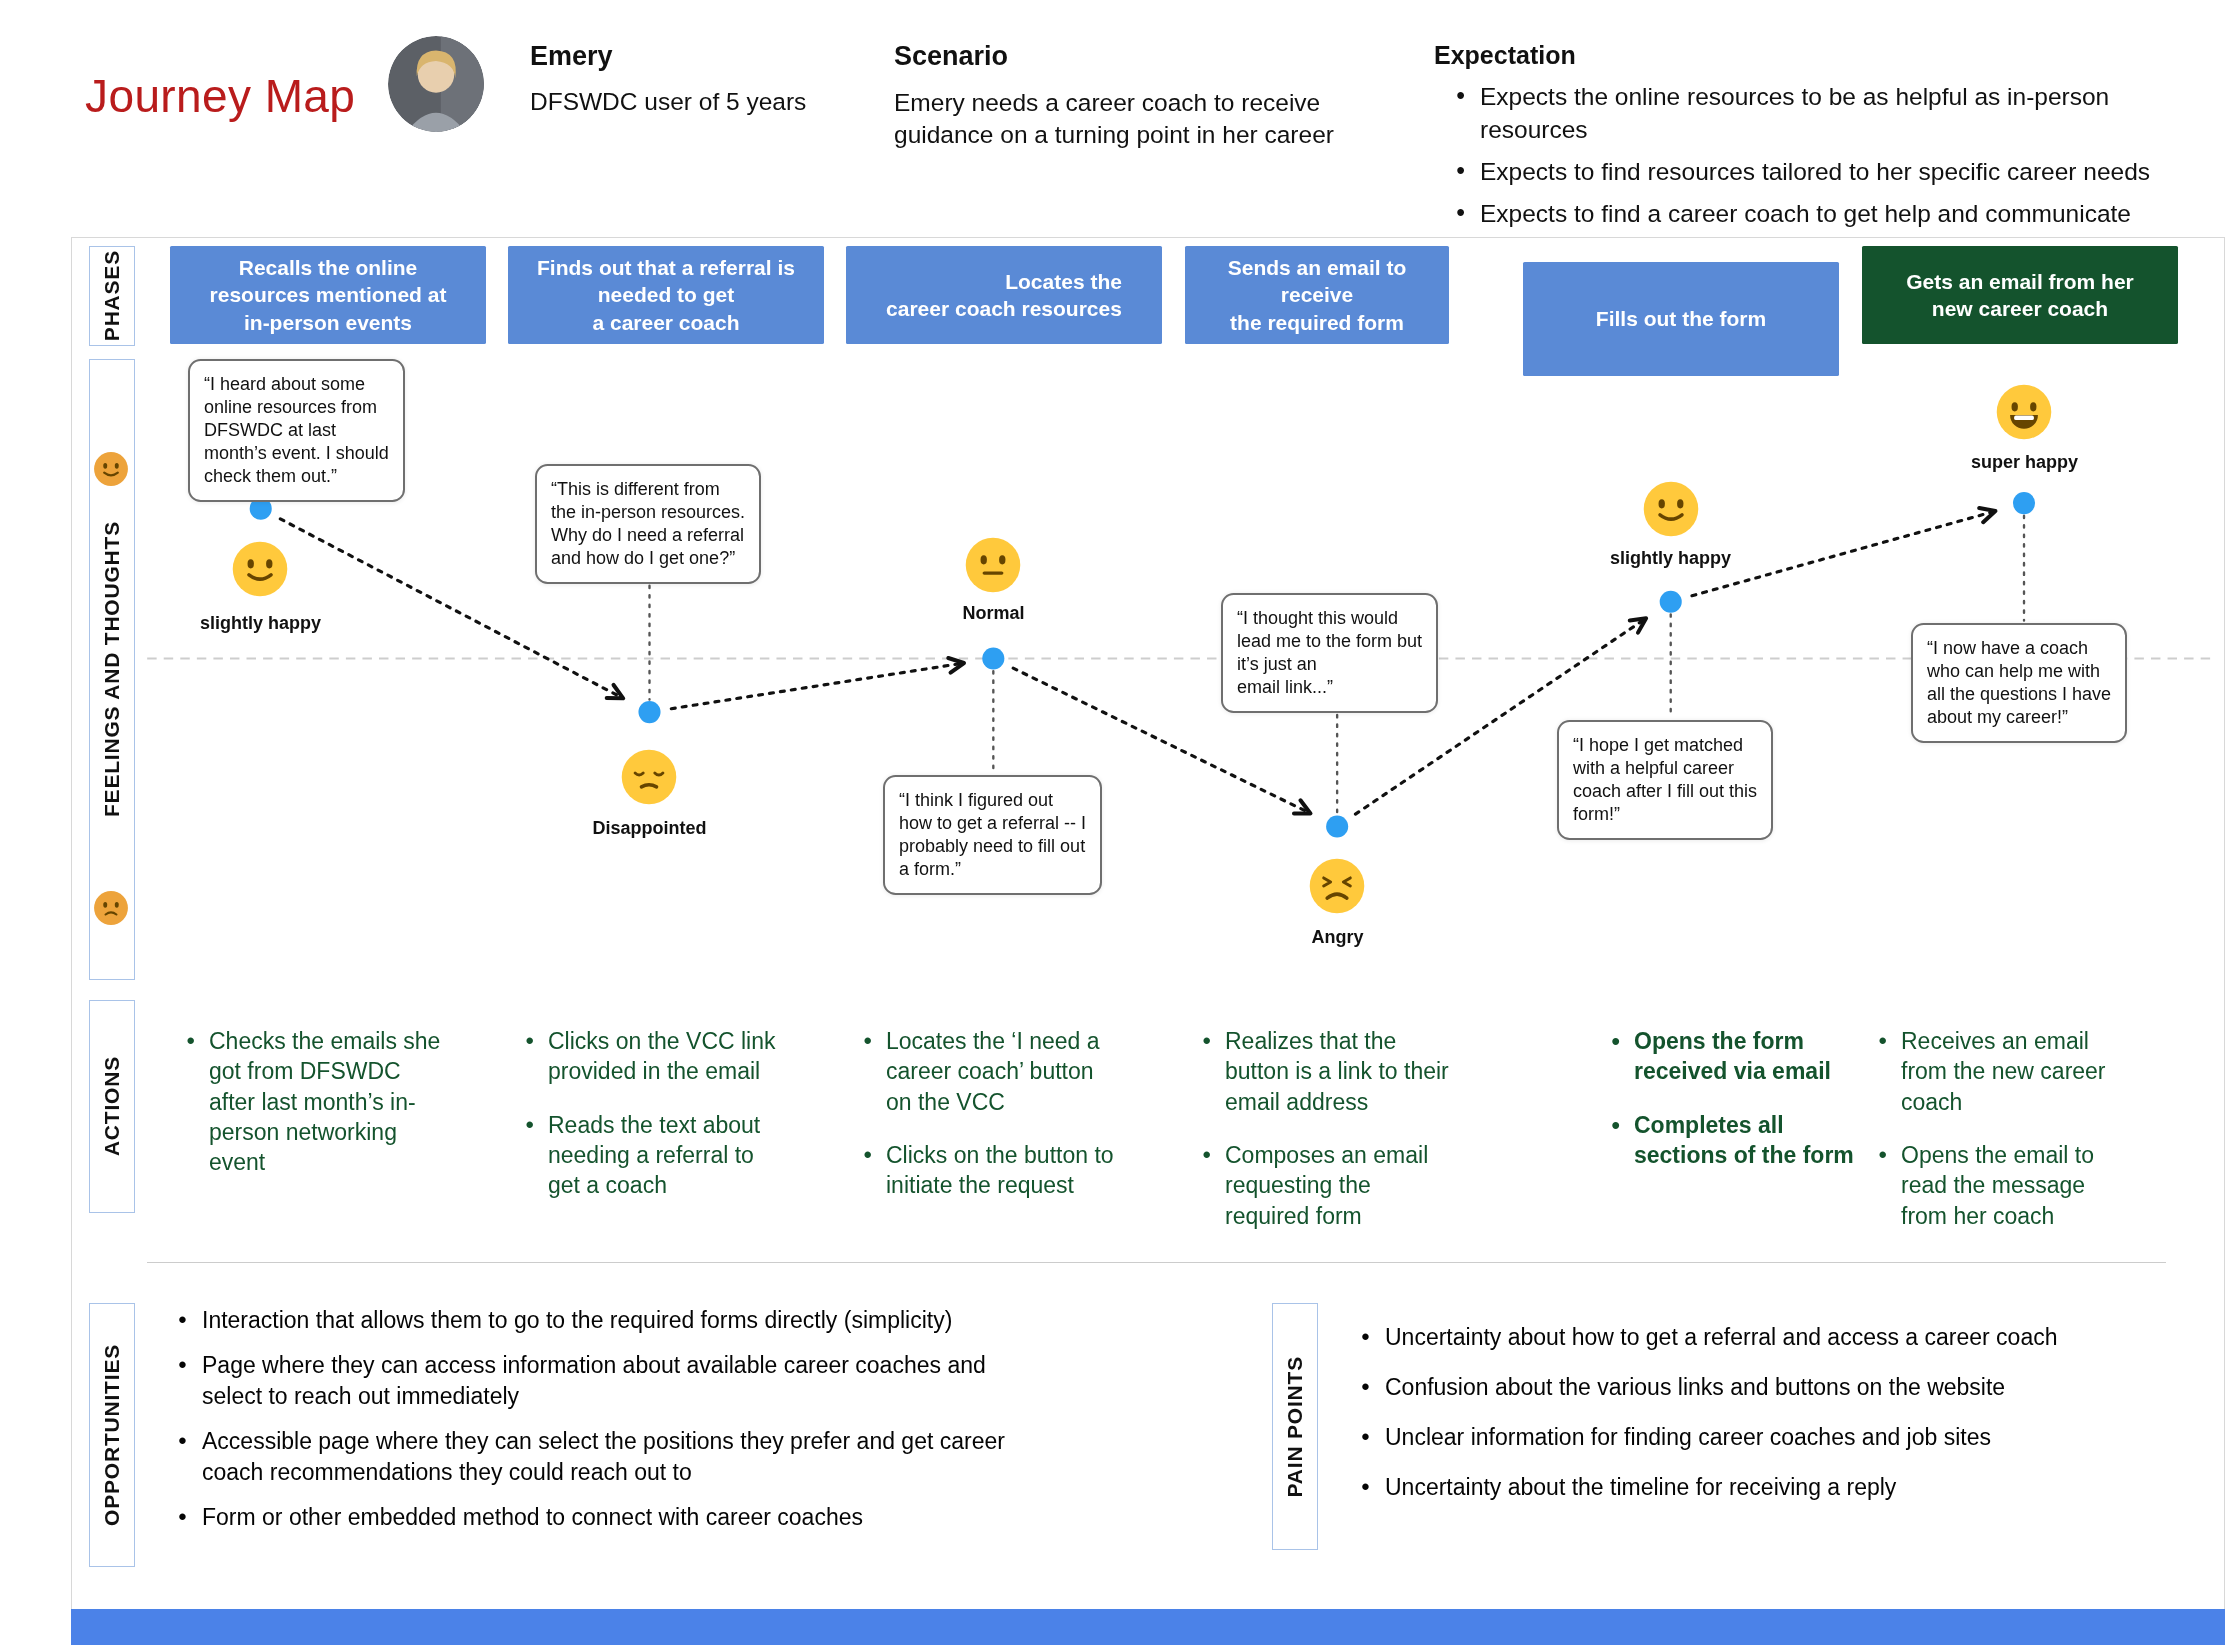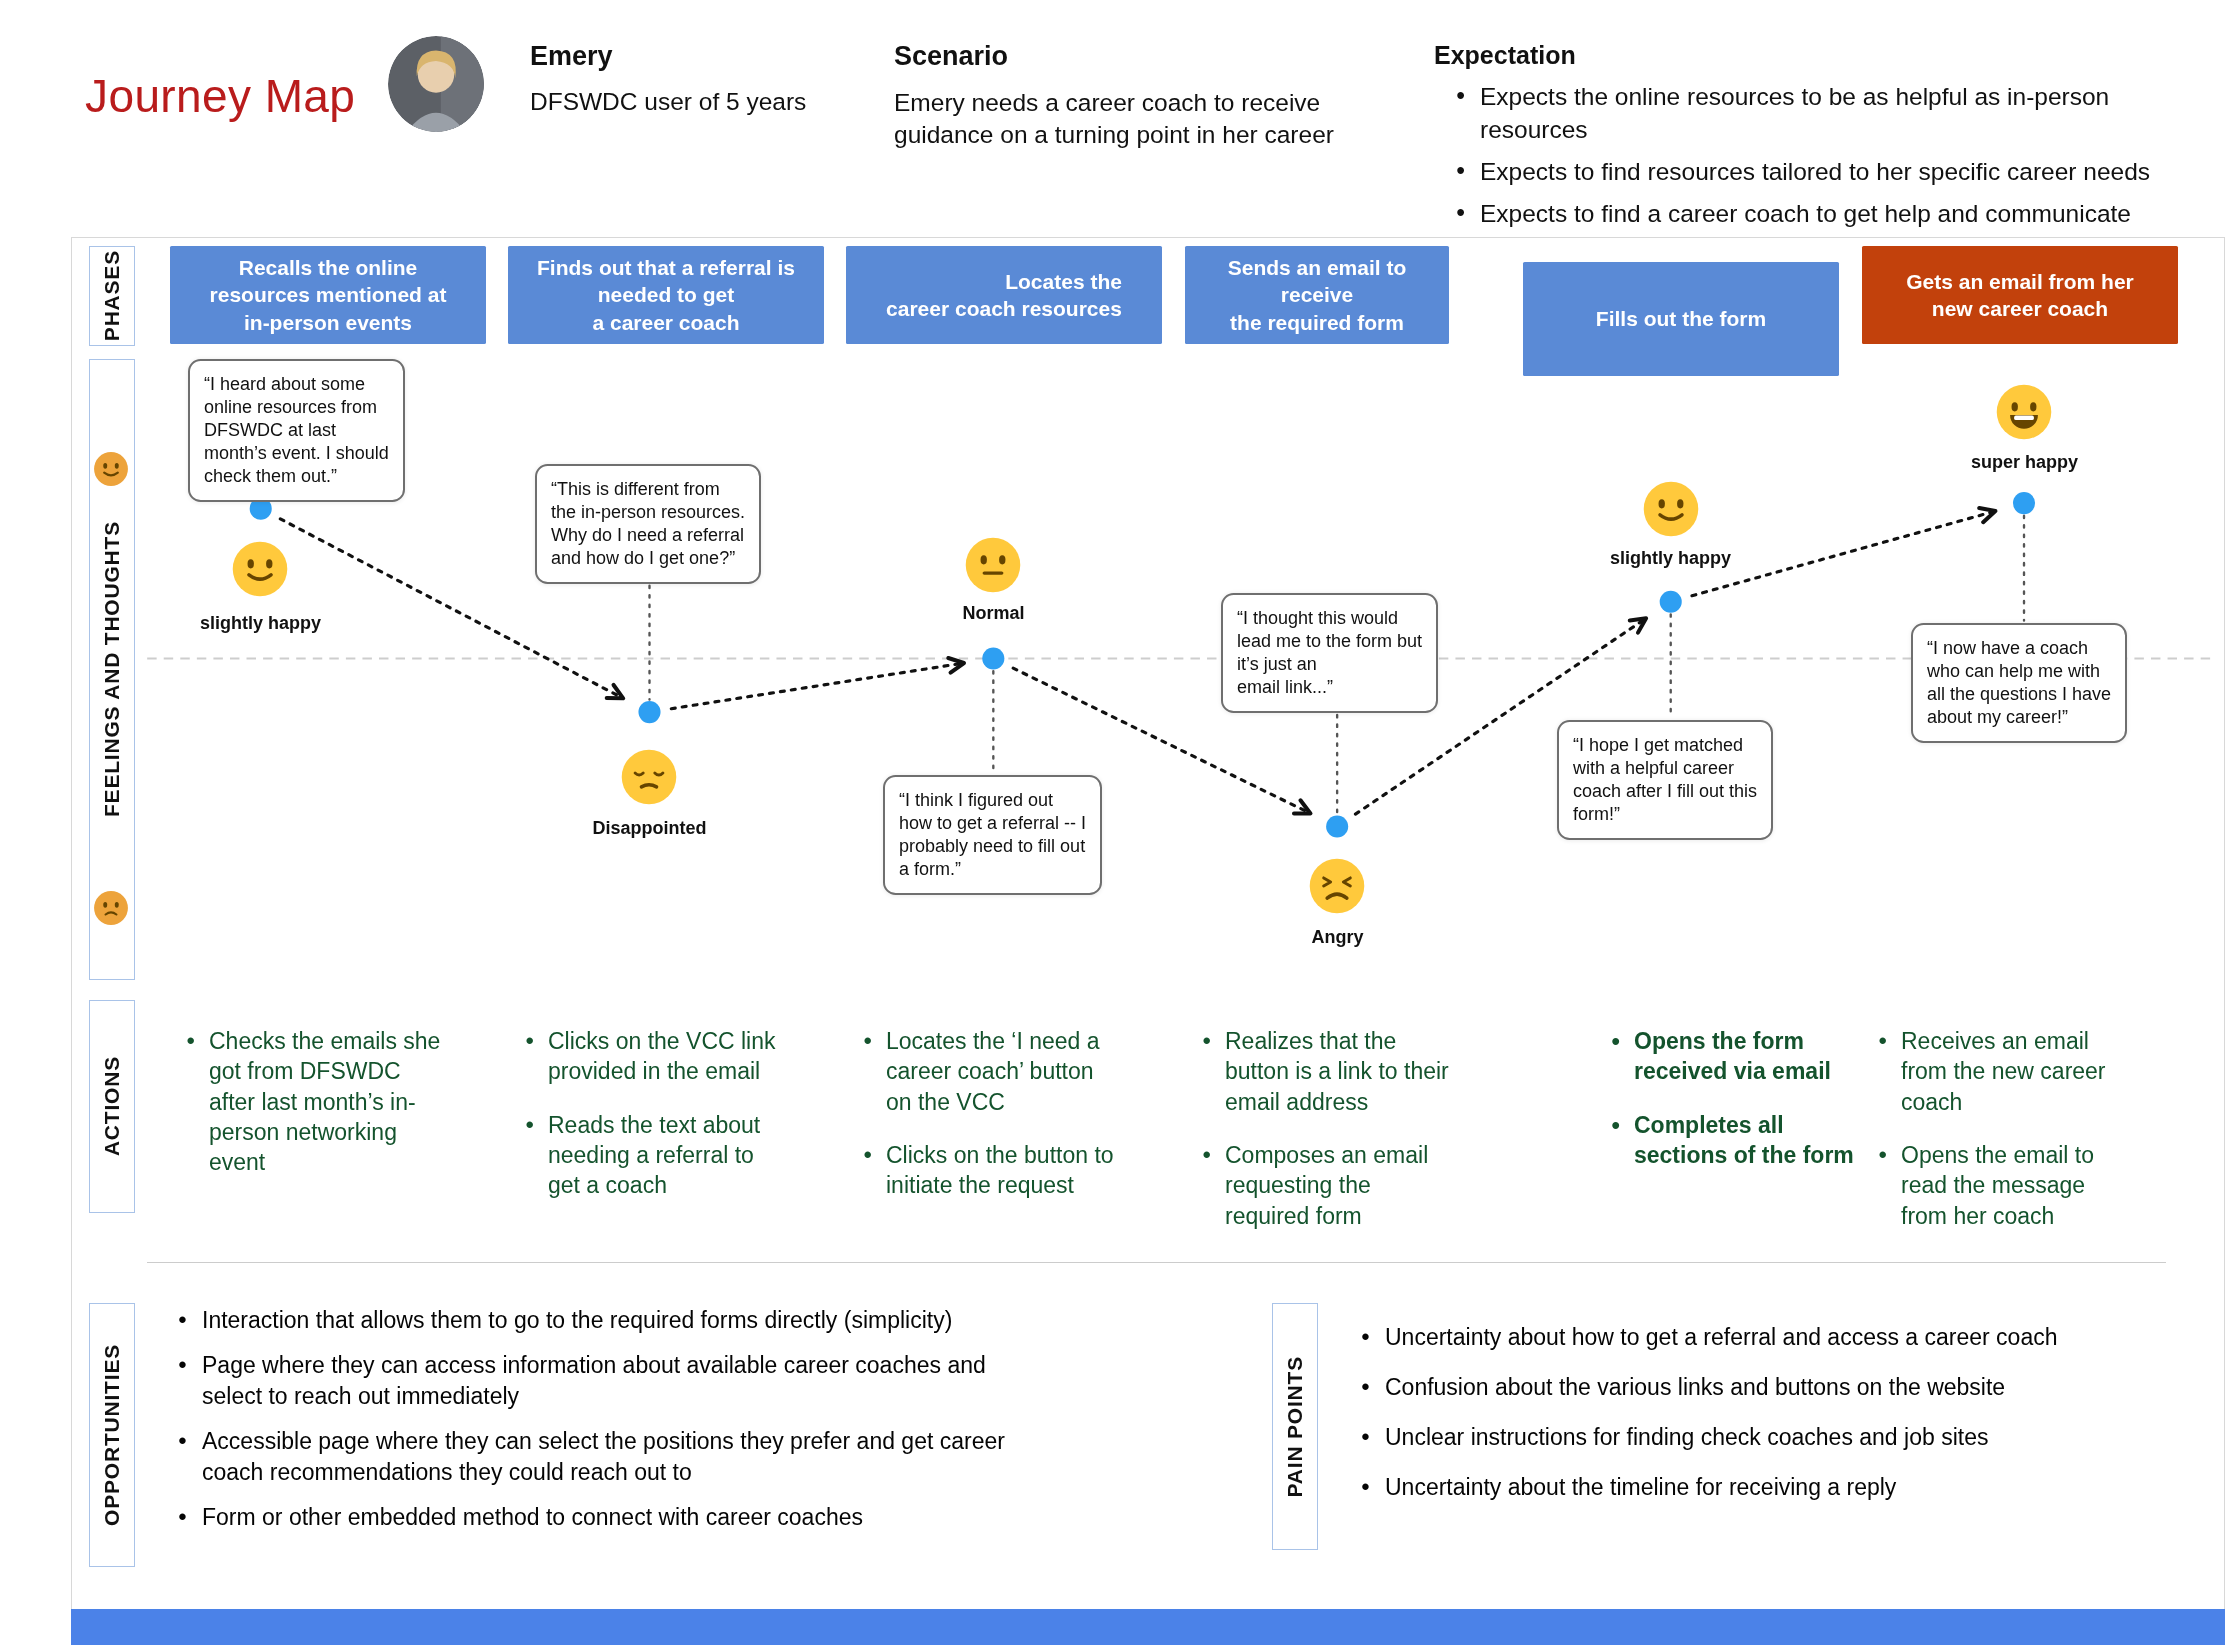--- a/index.html
+++ b/index.html
@@ -139,36 +139,36 @@
 
   <ul class="blist opps" id="opps">
       <li>Interaction that allows them to go to the required forms directly (simplicity)</li>
       <li>Page where they can access information about available career coaches and select to reach out immediately</li>
       <li>Accessible page where they can select the positions they prefer and get career coach recommendations they could reach out to</li>
       <li>Form or other embedded method to connect with career coaches</li>
     </ul>
   <ul class="blist pains" id="pains">
       <li>Uncertainty about how to get a referral and access a career coach</li>
       <li>Confusion about the various links and buttons on the website</li>
-      <li>Unclear instructions for finding check coaches and job sites</li>
+      <li>Unclear information for finding career coaches and job sites</li>
       <li>Uncertainty about the timeline for receiving a reply</li>
     </ul>
 
 <div class="phase-box" style="left: 170px; top: 246px; width: 316px; height: 98px; background: rgb(90, 138, 214);">Recalls the online
 resources mentioned at
 in-person events</div>
     <div class="phase-box" style="left: 508px; top: 246px; width: 316px; height: 98px; background: rgb(90, 138, 214);">Finds out that a referral is
 needed to get
 a career coach</div>
     <div class="phase-box" style="left: 846px; top: 246px; width: 316px; height: 98px; background: rgb(90, 138, 214); text-align: right;">Locates the
 career coach resources</div>
     <div class="phase-box" style="left: 1185px; top: 246px; width: 264px; height: 98px; background: rgb(90, 138, 214);">Sends an email to receive
 the required form</div>
     <div class="phase-box" style="left: 1523px; top: 262px; width: 316px; height: 114px; background: rgb(90, 138, 214);">Fills out the form</div>
-    <div class="phase-box" style="left: 1862px; top: 246px; width: 316px; height: 98px; background: #c2410c;">Gets an email from her
+    <div class="phase-box" style="left: 1862px; top: 246px; width: 316px; height: 98px; background: #14532d;">Gets an email from her
 new career coach</div>
     <div class="action-col" style="left: 185px;">
       <ul class="dots">
         <li>Checks the emails she got from DFSWDC after last month’s in-person networking event</li>
       </ul>
     </div>
     <div class="action-col" style="left: 524px;">
       <ul class="dots">
         <li>Clicks on the VCC link provided in the email</li>
         <li>Reads the text about needing a referral to get a coach</li>

